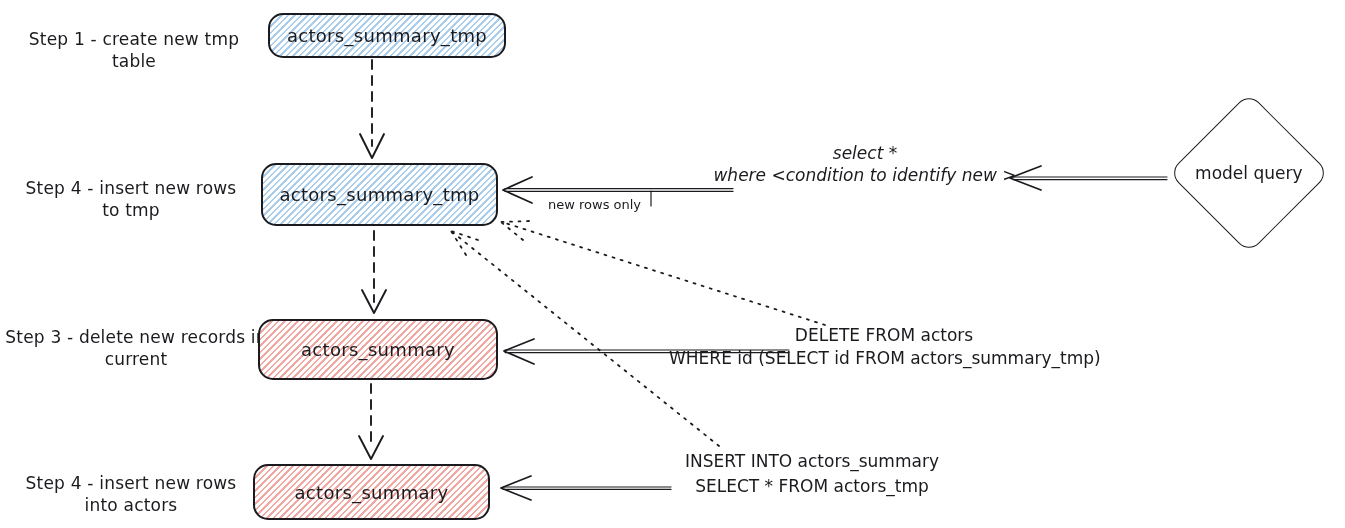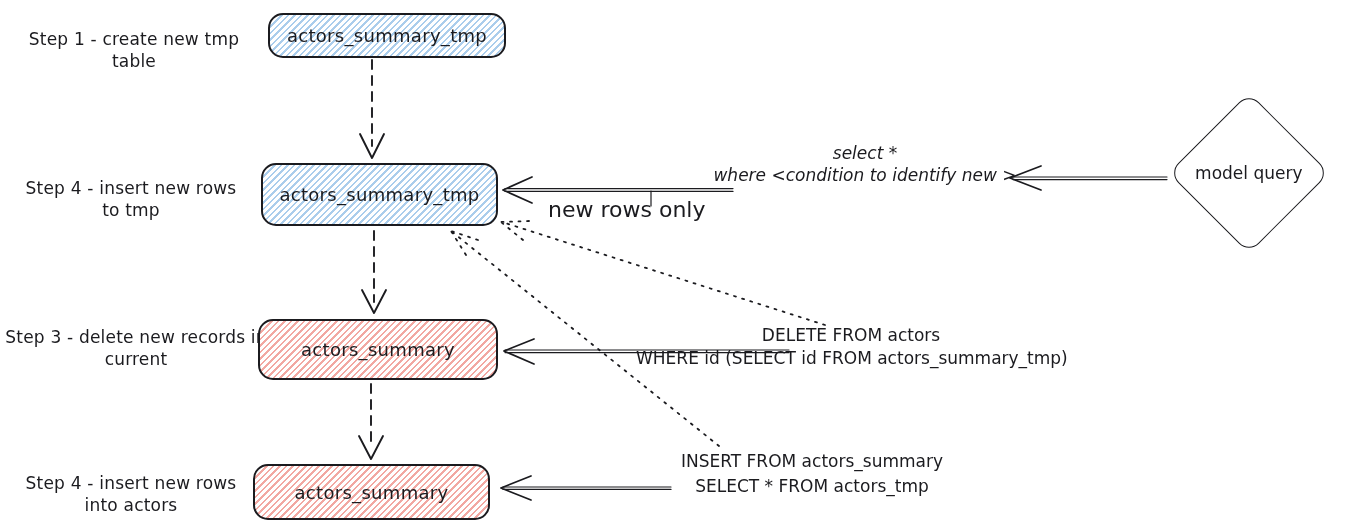--- a/index.html
+++ b/index.html
@@ -42,21 +42,21 @@
   }
 
   .sql-note {
     text-align: center;
     font-size: 17px;
     line-height: 23px;
     white-space: nowrap;
   }
   .edge-label {
     text-align: left;
-    font-size: 22px;
+    font-size: 13px;
     white-space: nowrap;
   }
 
   .diamond {
     position: absolute;
     left: 1192px; top: 116px;
     width: 114px; height: 114px;
     border: 1.7px solid #1b1b1f;
     border-radius: 14px;
     background: #ffffff;
@@ -145,27 +145,27 @@
     <span>actors_summary</span>
   </div>
 
   <div class="abs edge-label" style="left:548px; top:197px; width:114px;">new rows only</div>
 
   <div class="abs sql-note" style="left:710px; top:142px; width:310px; line-height:22px;font-style:italic;">
     <div>select *</div>
     <div>where &lt;condition to identify new &gt;</div>
   </div>
 
-  <div class="abs sql-note" style="left:636px; top:324px; width:430px;">
+  <div class="abs sql-note" style="left:669px; top:324px; width:430px;">
     <div>DELETE FROM actors</div>
     <div>WHERE id (SELECT id FROM actors_summary_tmp)</div>
   </div>
 
   <div class="abs sql-note" style="left:662px; top:449px; width:300px; line-height:25px;">
-    <div>INSERT FROM actors_summary</div>
+    <div>INSERT INTO actors_summary</div>
     <div>SELECT * FROM actors_tmp</div>
   </div>
 
   <div class="diamond">
     <span>model query</span>
   </div>
 
 </div>
 
 </body></html>

